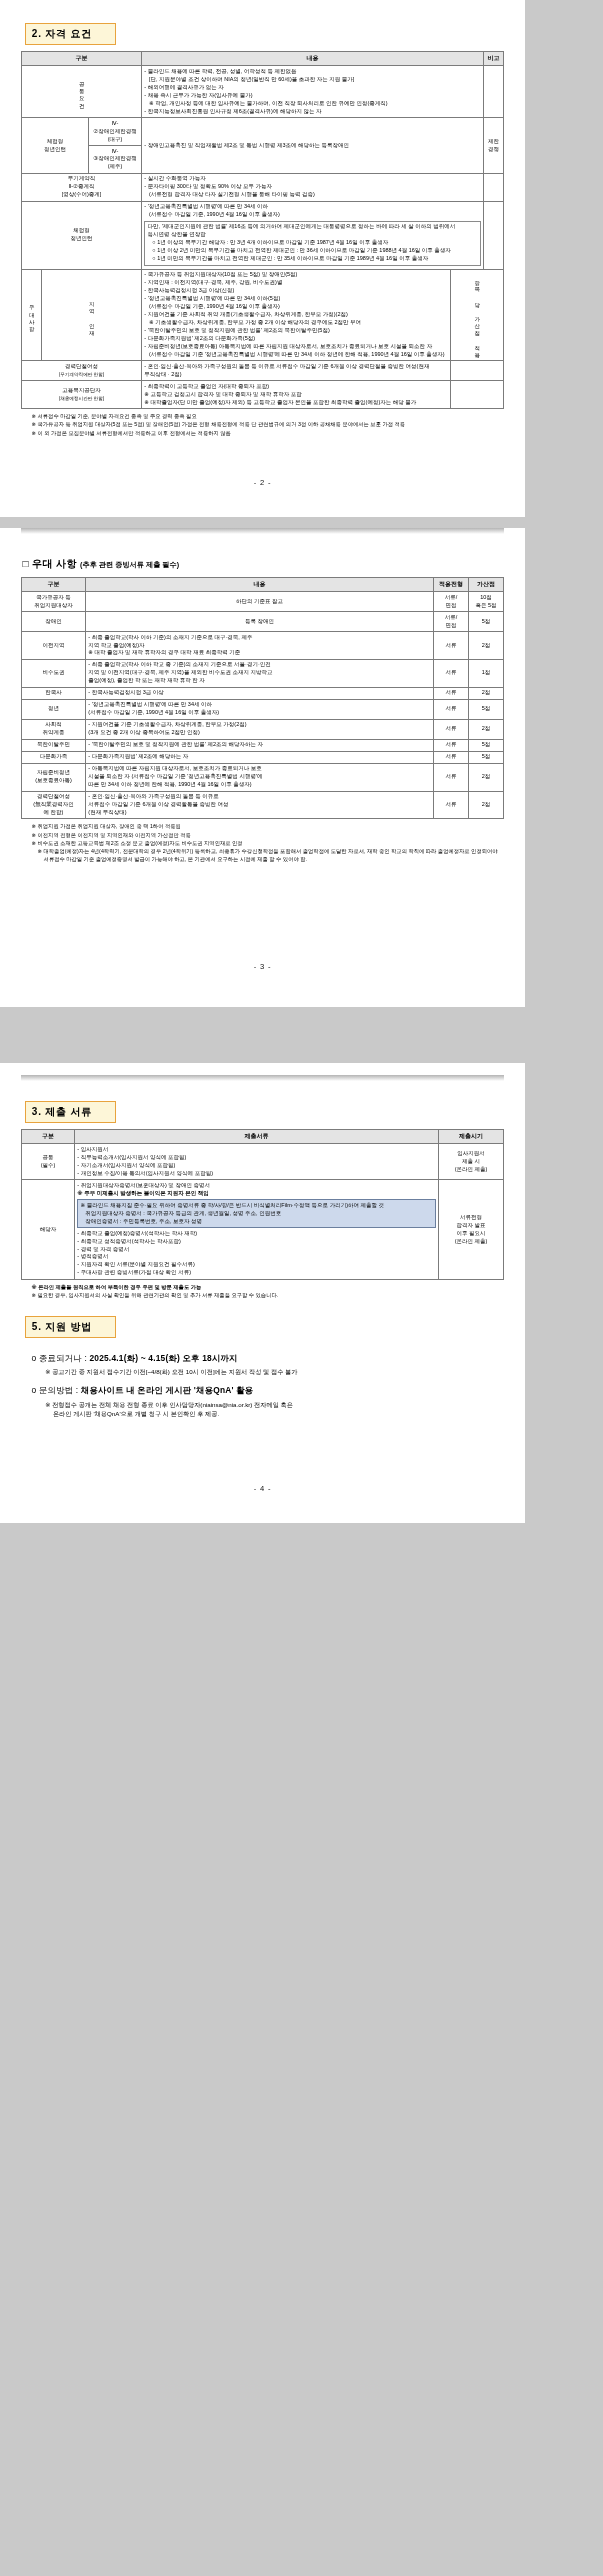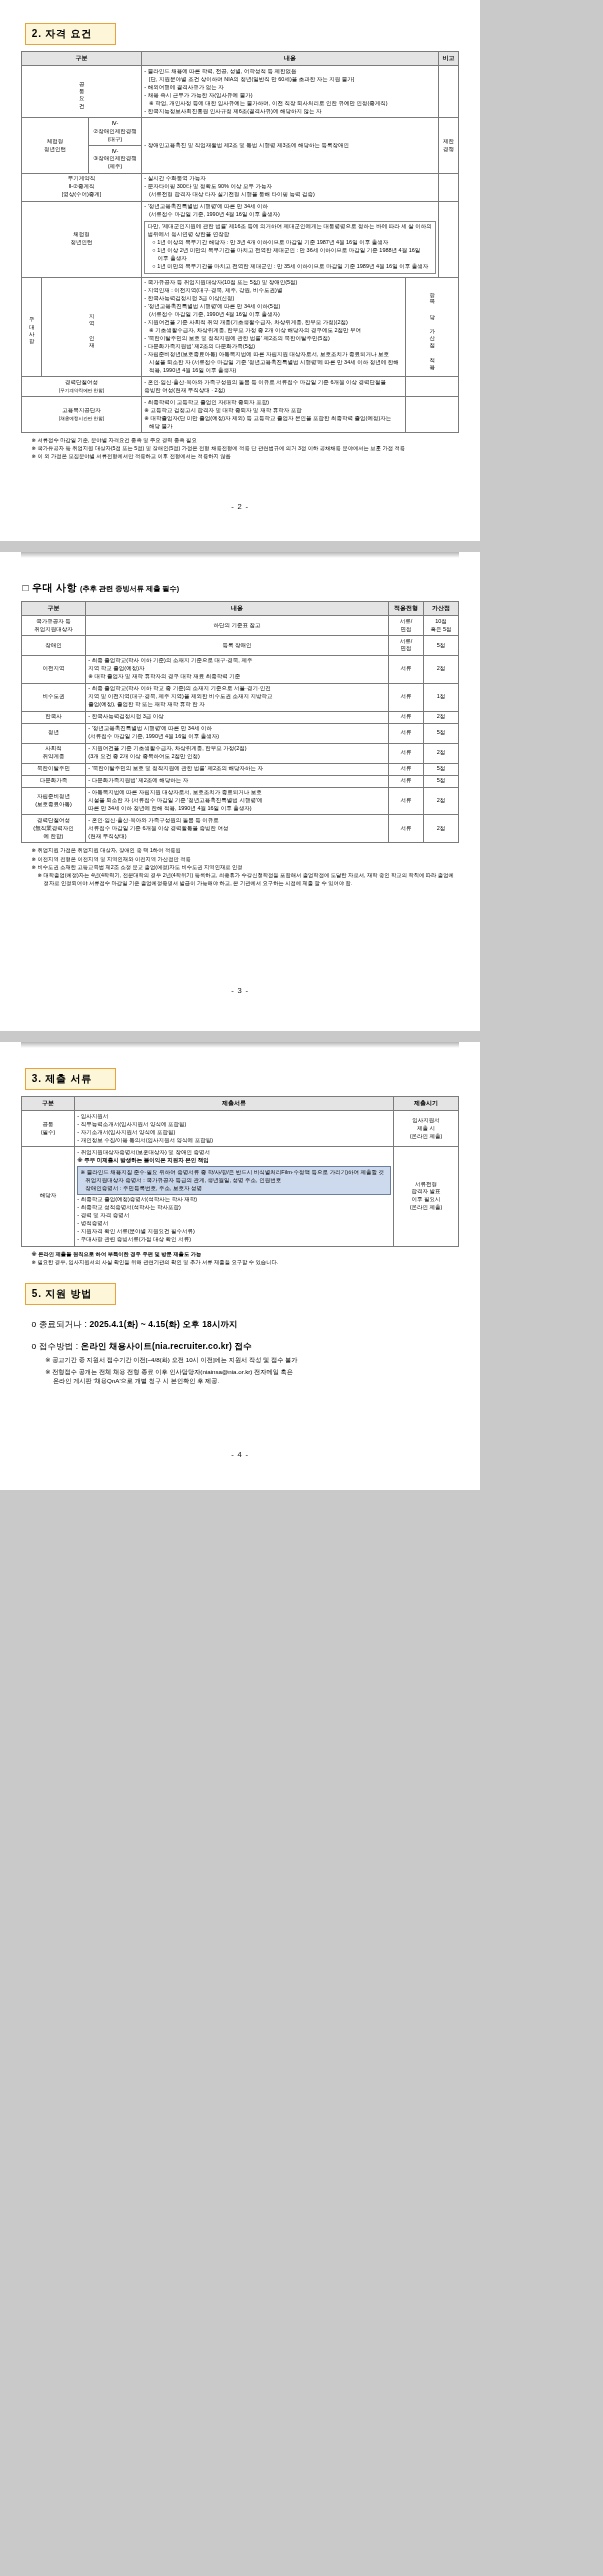--- a/index.html
+++ b/index.html
@@ -4,21 +4,21 @@
 <style>
   * { box-sizing: border-box; }
   html, body { margin:0; padding:0; }
   body {
     width:604px;
     background:#c9c9c9;
     font-family:"Liberation Sans","DejaVu Sans",sans-serif;
     color:#000;
   }
   .page {
-    width:480px;
+    width:525px;
     background:#ffffff;
     position:relative;
     padding:0 21px;
     overflow:hidden;
   }
   .page-gap { height:10.6px; background:#c9c9c9; }
   .page-top-shadow{
     height:6px;
     background:linear-gradient(to bottom,#b4b4b4,#ffffff);
   }
@@ -358,21 +358,21 @@
     <span class="n">※ 비수도권 소재한 고등교육법 제2조 소정 분교 졸업(예정)자도 비수도권 지역인재로 인정</span>
     <span class="n2">※ 대학졸업(예정)자는 4년(4학력기, 전문대학의 경우 2년(4학위기) 등록하고, 최종휴가 수강신청학점을 포함해서 졸업학점에 도달한 자로서, 재학 중인 학교의 학칙에 따라 졸업예정자로 인정되어야 서류접수 마감일 기준 졸업예정증명서 발급이 가능해야 하고, 본 기관에서 요구하는 시점에 제출 할 수 있어야 함.</span>
   </div>
 
   <div class="pagenum" style="margin-top:99px;">- 3 -</div>
   <div style="height:23px"></div>
 </div>
 
 <div class="page-gap"></div>
 
-<div class="page" style="padding-top:0;padding-bottom:7.6px;">
+<div class="page" style="padding-top:12px;padding-bottom:7.6px;margin-top:45px;">
   <div class="page-top-shadow"></div>
   <div style="height:20px"></div>
 
   <div class="title-box">3. 제출 서류</div>
 
   <table class="doc">
     <colgroup>
         <col style="width:53px">
         <col>
         <col style="width:65px">
@@ -422,24 +422,24 @@
     <span class="n">※ 필요한 경우, 입사지원서의 사실 확인을 위해 관련기관의 확인 및 추가 서류 제출을 요구할 수 있습니다.</span>
   </div>
 
   <div style="height:16.7px"></div>
   <div class="title-box">5. 지원 방법</div>
 
   <div class="applylist">
     <div class="o">
       <span>o 종료되거나 : </span><b class="bk">2025.4.1(화) ~ 4.15(화) 오후 18시까지</b>
     </div>
+    <div class="star">※ 공고기간 중 지원서 접수기간 이전[~4/8(화) 오전 10시 이전]에는 지원서 작성 및 접수 불가</div>
     <div class="o">
-      <span>o 접수방법 : </span><b class="bk">온라인 채용사이트(nia.recruiter.co.kr) 접수</b>
+      <span>o 문의방법 : </span><b class="bk">채용사이트 내 온라인 게시판 '채용QnA' 활용</b>
     </div>
-    <div class="star">※ 공고기간 중 지원서 접수기간 이전[~4/8(화) 오전 10시 이전]에는 지원서 작성 및 접수 불가</div>
     <div class="star">
       <span>※ 전형점수 공개는 전체 채용 전형 종료 이후 인사담당자(niainsa@nia.or.kr) 전자메일 혹은</span>
       <span class="cont">온라인 게시판 '채용QnA'으로 개별 청구 시 본인확인 후 제공.</span>
     </div>
   </div>
 
   <div class="pagenum" style="margin-top:65px;">- 4 -</div>
   <div style="height:23px"></div>
 </div>
 

